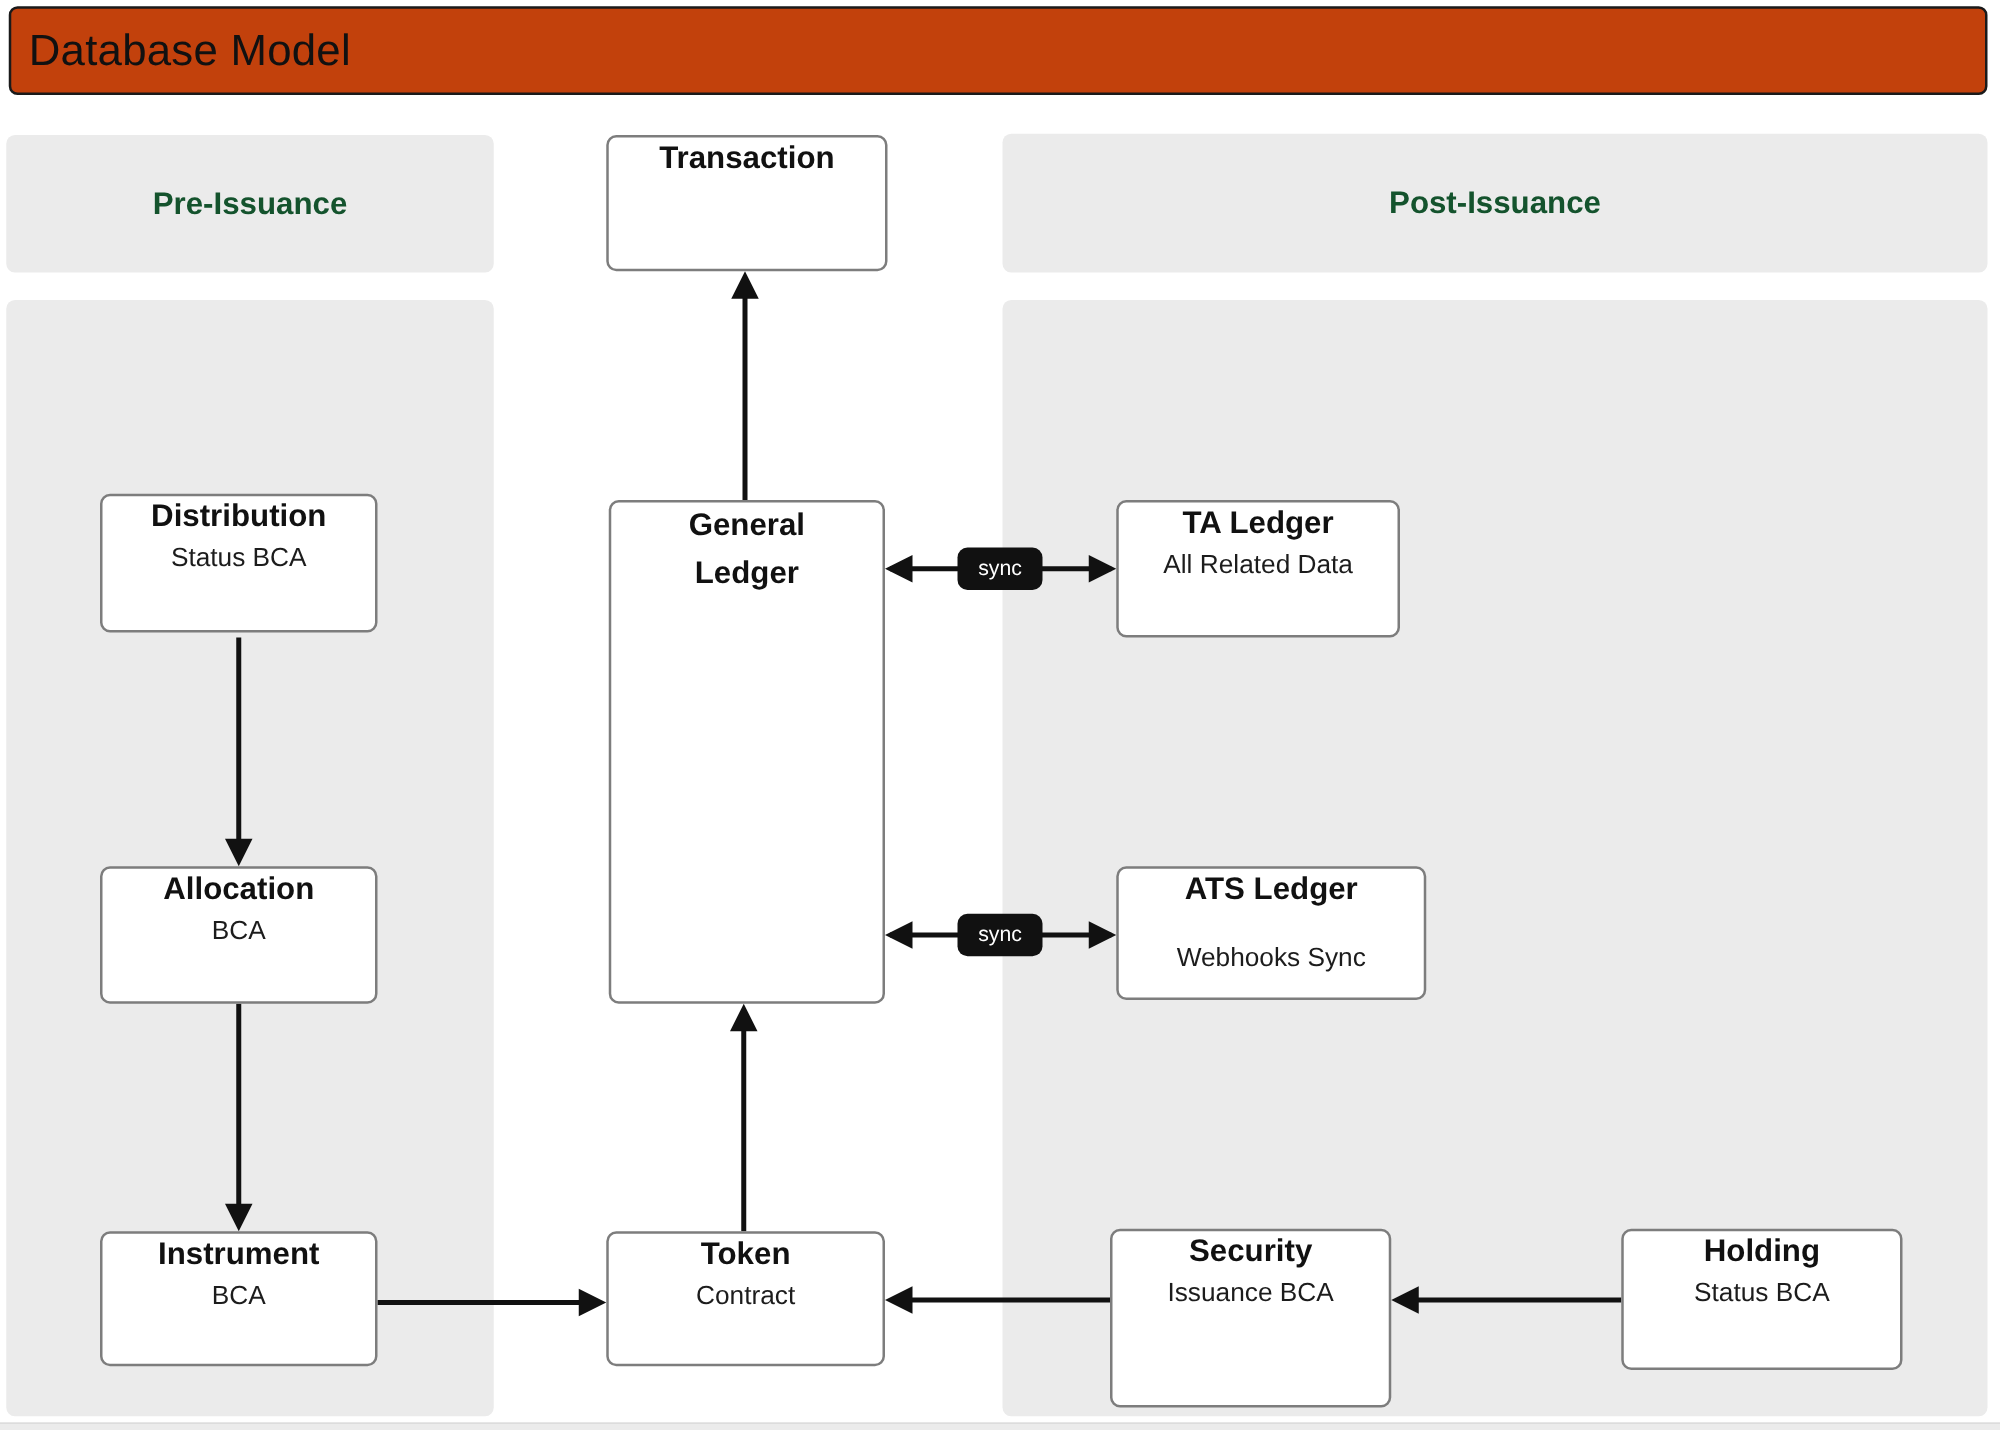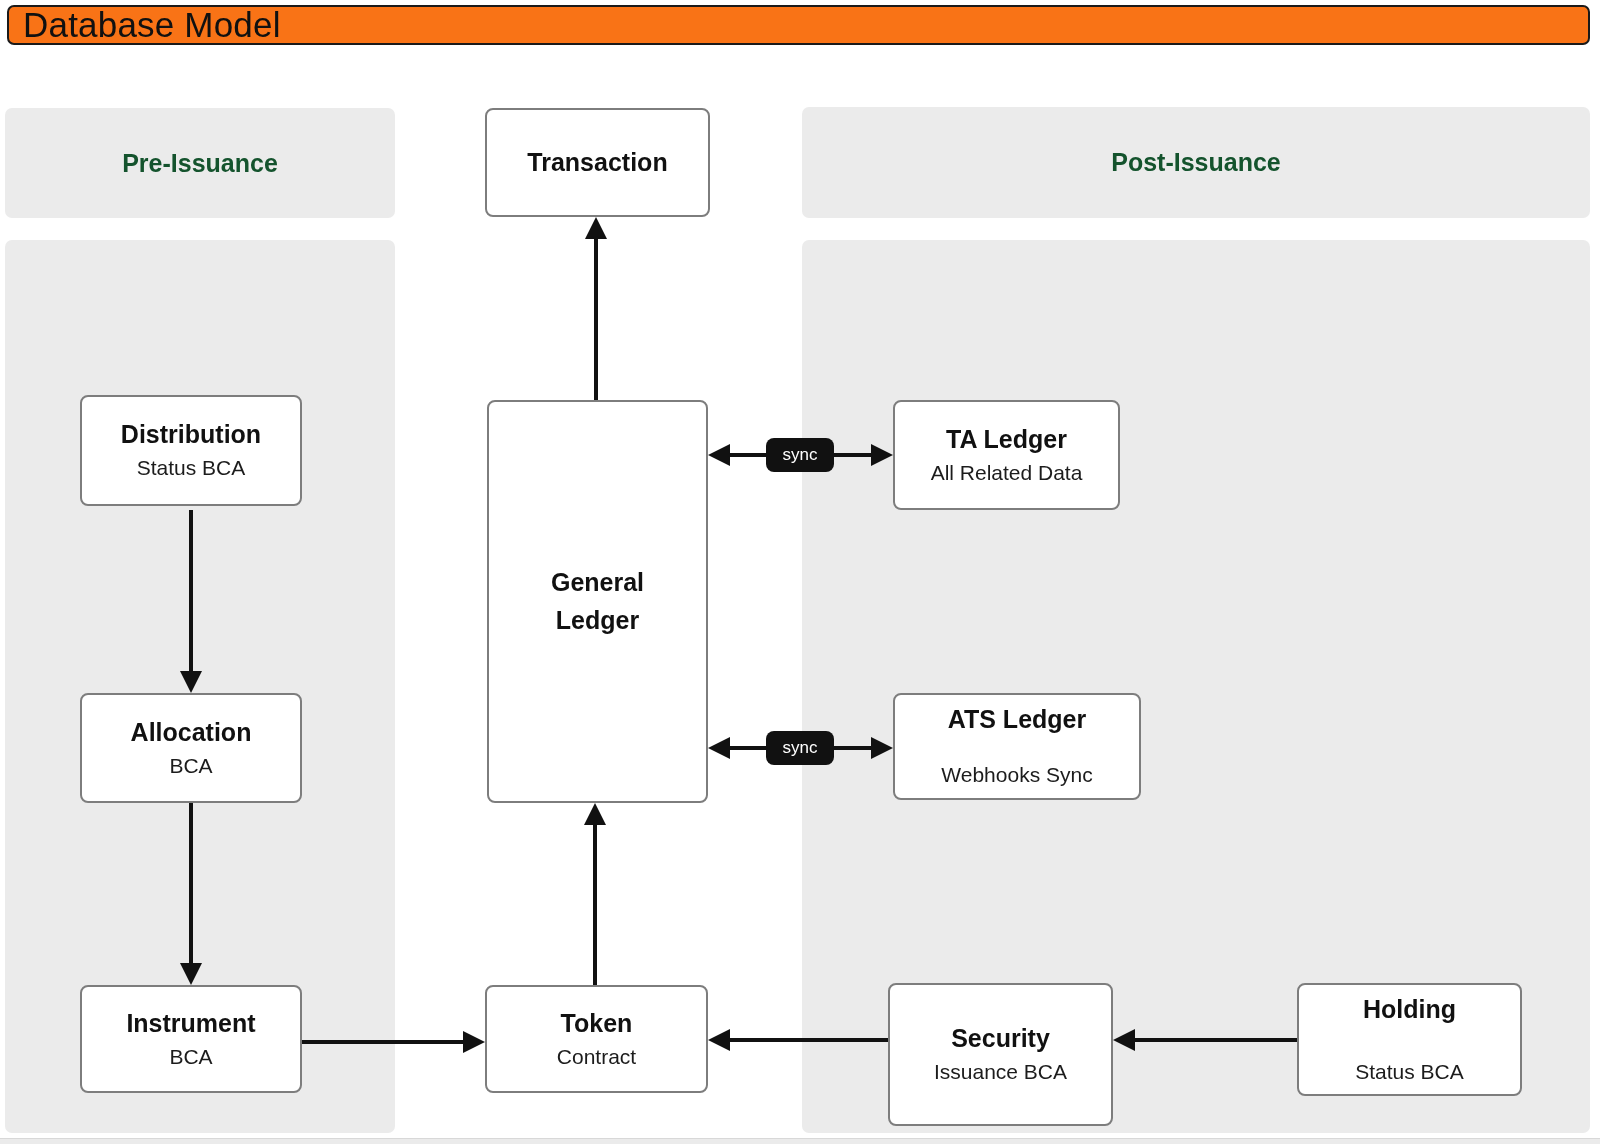--- a/index.html
+++ b/index.html
@@ -9,24 +9,24 @@
     width: 1600px;
     height: 1144px;
     background: #ffffff;
     font-family: "Liberation Sans", sans-serif;
     color: #111111;
     overflow: hidden;
   }
   .title-frame {
     position: absolute;
     left: 7px; top: 5px;
-    width: 1583px; height: 40px;
+    width: 1583px; height: 71px;
     border: 2.5px solid #1a1a1a;
     border-radius: 7px;
-    background: #f97316;
+    background: #c2410c;
     display: flex;
     align-items: center;
     padding-left: 14px;
   }
   .title-frame .title-text {
     font-size: 35px;
     font-weight: 400;
     letter-spacing: 0.2px;
     color: #111111;
   }
@@ -58,21 +58,21 @@
     z-index: 2;
   }
   .node {
     position: absolute;
     background: #ffffff;
     border: 2px solid #7d7d7d;
     border-radius: 8px;
     display: flex;
     flex-direction: column;
     align-items: center;
-    justify-content: center;
+    justify-content: flex-start;
     text-align: center;
     z-index: 3;
     line-height: 1.35;
   }
   .node .node-title {
     font-size: 25px;
     font-weight: 700;
     color: #111111;
   }
   .node .node-subtitle {
@@ -84,21 +84,21 @@
   .node.transaction { left: 485px; top: 108px; width: 225px; height: 109px; }
   .node.distribution { left: 80px;  top: 395px; width: 222px; height: 111px; }
   .node.allocation   { left: 80px;  top: 693px; width: 222px; height: 110px; }
   .node.instrument   { left: 80px;  top: 985px; width: 222px; height: 108px; }
   .node.general-ledger { left: 487px; top: 400px; width: 221px; height: 403px; }
   .node.general-ledger .node-title { line-height: 1.5; }
   .node.token        { left: 485px; top: 985px; width: 223px; height: 108px; }
   .node.ta-ledger    { left: 893px; top: 400px; width: 227px; height: 110px; }
   .node.ats-ledger   { left: 893px; top: 693px; width: 248px; height: 107px; gap: 22px; }
   .node.security     { left: 888px; top: 983px; width: 225px; height: 143px; }
-  .node.holding      { left: 1297px; top: 983px; width: 225px; height: 113px; gap: 29px; }
+  .node.holding      { left: 1297px; top: 983px; width: 225px; height: 113px; }
 
   .sync-badge {
     position: absolute;
     width: 68px; height: 34px;
     background: #111111;
     color: #ffffff;
     border-radius: 8px;
     display: flex;
     align-items: center;
     justify-content: center;

